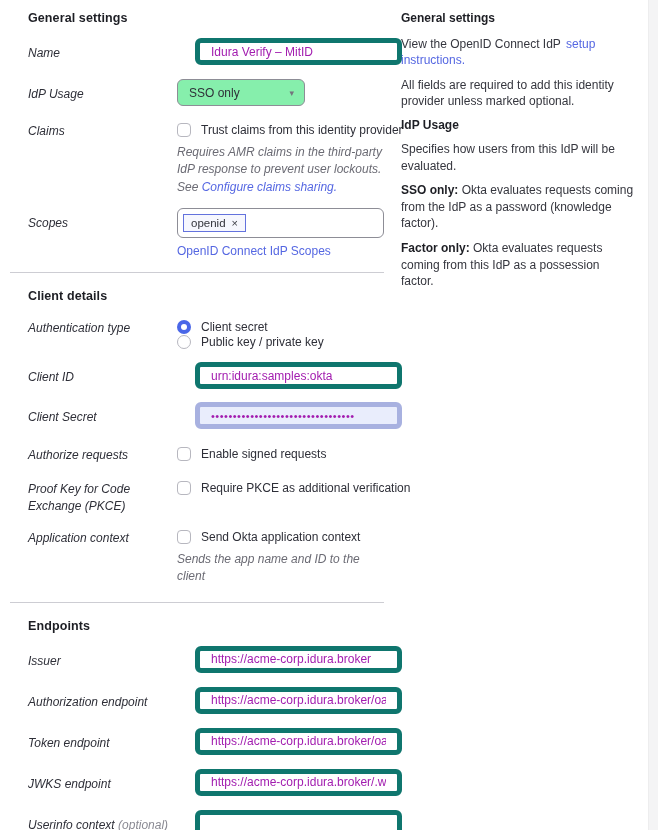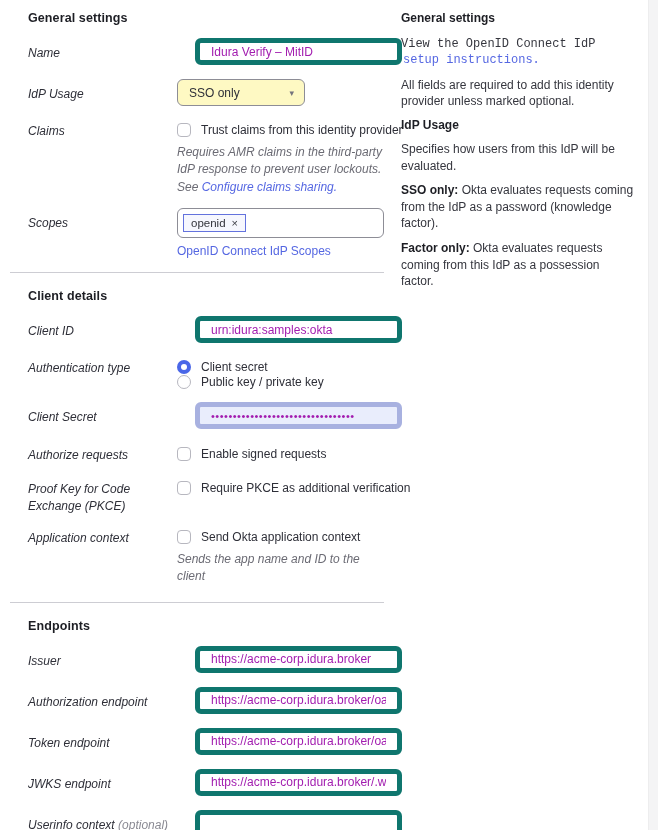--- a/index.html
+++ b/index.html
@@ -37,21 +37,21 @@
     background: #fff; outline: none; margin-left: 18px;
   }
   input.secret {
     background: #e9edfc; border-color: #a8b1e0;
     letter-spacing: 0.5px; font-size: 11px; overflow: hidden;
   }
   .select {
     width: 128px; height: 27px;
     border: 1px solid #8d8d96; border-radius: 6px;
     display: flex; align-items: center; justify-content: space-between;
-    padding: 0 10px 0 11px; background: #fef9c3; cursor: pointer; color: #2f3038;
+    padding: 0 10px 0 11px; background: #86efac; cursor: pointer; color: #2f3038;
   }
   .select .caret { color: #74747d; font-size: 9px; }
 
   .check-line { display: flex; align-items: flex-start; text-align: right; }
   .checkbox {
     width: 14px; height: 14px; flex: none;
     border: 1px solid #b7b7bf; border-radius: 4px; background: #fff;
     margin-right: 10px; margin-top: 0px; cursor: pointer;
   }
   .check-text { white-space: nowrap; color: #2e2f38; }
@@ -82,21 +82,21 @@
     display: inline-flex; align-items: center;
     border: 1px solid #6372dd; background: #f6f7fe; border-radius: 0;
     padding: 2px 7px; font-size: 11.5px; color: #33343c;
   }
   .tag .tag-close { margin-left: 6px; color: #3c3d45; font-size: 11px; cursor: pointer; line-height: 1; }
 
   .divider { border-top: 1px solid #cdcdd3; width: 374px; margin-left: 10px; }
 
   .help-col h3 { font-size: 12px; font-weight: 700; color: #1d1e24; }
   .help-col p { margin-top: 8px; color: #35363e; }
-  .help-col .p-tight { margin-top: 9px; font-family: Liberation Mono, monospace; }
+  .help-col .p-tight { margin-top: 9px; }
   .help-col b { color: #1d1e24; }
 
   
   .mt-13 { margin-top: 13px; }
   .mt-14 { margin-top: 14px; }
   .mt-16 { margin-top: 16px; }
   .mt-17 { margin-top: 17px; }
   .mt-18 { margin-top: 18px; }
   .mt-12 { margin-top: 12px; }
   .mt-6  { margin-top: 6px; }
@@ -151,38 +151,38 @@
       <div class="mt-6">
         <a class="link">OpenID Connect IdP Scopes</a>
       </div>
     </div>
   </div>
 
   <div class="divider mt-14"></div>
 
   <h2 class="section-heading mt-16">Client details</h2>
 
-  <div class="row mt-13">
-    <div class="label center-pad">Client ID</div>
-    <div class="control">
-      <input class="text-input" type="text" value="urn:idura:samples:okta" style="">
-    </div>
-  </div>
-
   <div class="row mt-17">
     <div class="label">Authentication type</div>
     <div class="control">
       <div class="radio-line">
         <span class="radio selected"></span>
         <span class="check-text">Client secret</span>
       </div>
       <div class="radio-line">
         <span class="radio"></span>
         <span class="check-text">Public key / private key</span>
       </div>
+    </div>
+  </div>
+
+  <div class="row mt-13">
+    <div class="label center-pad">Client ID</div>
+    <div class="control">
+      <input class="text-input" type="text" value="urn:idura:samples:okta" style="">
     </div>
   </div>
 
   <div class="row mt-13">
     <div class="label center-pad">Client Secret</div>
     <div class="control">
       <input class="text-input secret" type="text" value="•••••••••••••••••••••••••••••••••" style="">
     </div>
   </div>
 

